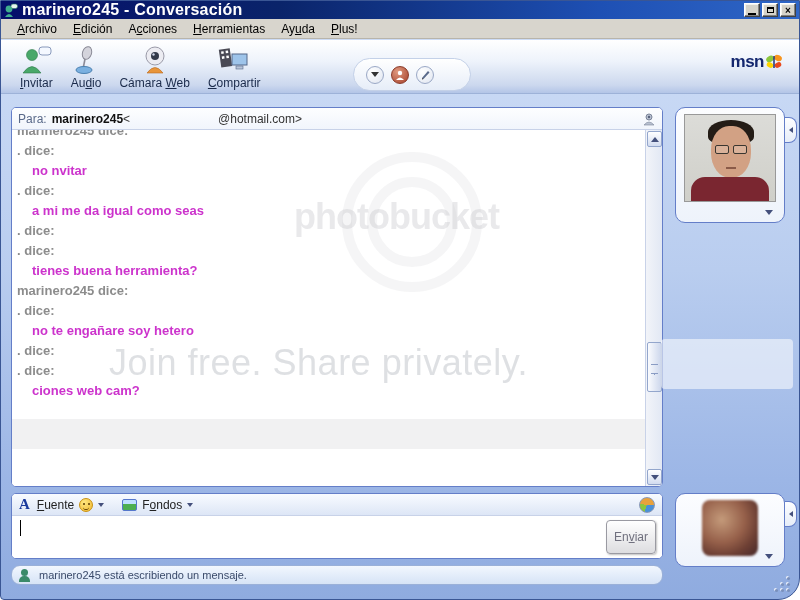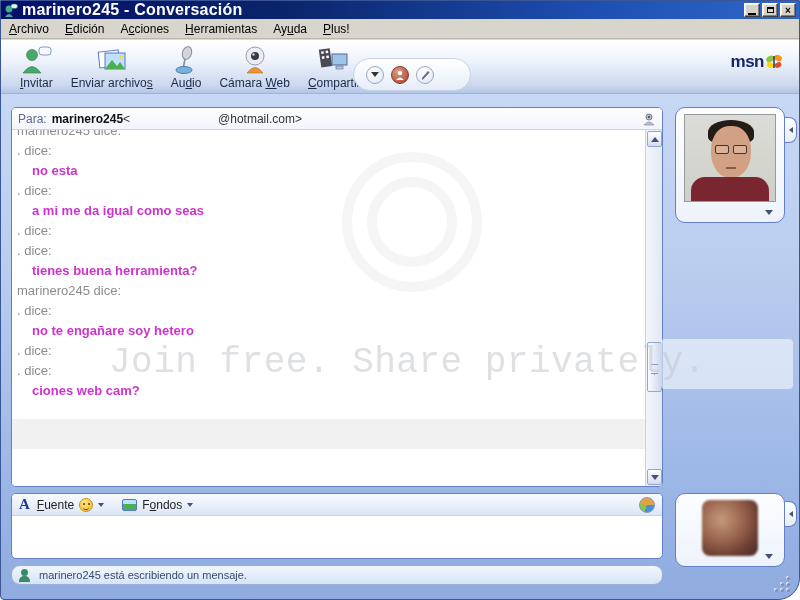--- a/index.html
+++ b/index.html
@@ -15,21 +15,21 @@
   .title-text { font-size:16px; font-weight:bold; margin-left:4px; letter-spacing:.2px; }
   .win-controls { margin-left:auto; display:flex; gap:2px; }
   .win-btn { width:16px; height:14px; background:#d6d3ca; border:1px solid;
     border-color:#ffffff #404040 #404040 #ffffff; box-shadow:inset -1px -1px 0 #808080, inset 1px 1px 0 #f4f2ec;
     display:flex; align-items:center; justify-content:center; font-size:10px; font-weight:bold; color:#000; }
   .glyph-min { width:8px; height:2px; background:#000; margin-top:7px; }
   .glyph-restore { width:7px; height:6px; border:1px solid #000; border-top-width:2px; }
 
   
   .menubar { position:absolute; top:18px; left:0; width:100%; height:20px; background:#d8d5cd;
-    border-bottom:1px solid #b8b4aa; display:flex; align-items:center; padding-left:0; }
+    border-bottom:1px solid #b8b4aa; display:flex; align-items:center; padding-left:8px; }
   .menu-item { font-size:12px; color:#000; padding:2px 8px; }
   .u { text-decoration:underline; }
 
   
   .toolbar { position:absolute; top:39px; left:0; width:100%; height:54px;
     background:linear-gradient(180deg,#ffffff 0%,#eef3fb 40%,#ccd8ee 85%,#b3c5e7 100%);
     border-bottom:1px solid #9db2d8; }
   .tb-row { position:absolute; left:10px; bottom:2px; display:flex; align-items:flex-end; }
   .tb-btn { display:flex; flex-direction:column; align-items:center; padding:1px 9px; font-size:12px; color:#1a2a4a; }
   .tb-btn svg { display:block; margin-bottom:1px; }
@@ -47,32 +47,32 @@
   .chat-panel { position:absolute; left:10px; top:106px; width:652px; height:380px;
     background:#fff; border:1px solid #647ec8; border-radius:5px; overflow:hidden; }
   .para-bar { height:22px; background:linear-gradient(#fdfeff,#f1f5fc); border-bottom:1px solid #c8d2e8;
     display:flex; align-items:center; padding:0 6px; font-size:12px; color:#333; }
   .para-label { color:#5a6a8a; margin-right:5px; }
   .para-name { font-weight:bold; color:#111; }
   .para-gap { display:inline-block; width:88px; }
   .para-cam-icon { margin-left:auto; width:14px; height:14px; }
   .chat-region { position:relative; height:356px; background:#fff; overflow:hidden; padding-left:5px; }
   #message-list { position:relative; margin-top:-9px; z-index:2; }
-  .msg-sender { color:#8c8c8c; font-size:13px; height:20px; line-height:20px; white-space:nowrap; }
+  .msg-sender { color:#8c8c8c; font-size:13px; height:20px; line-height:20px; white-space:nowrap;font-weight:bold; }
   .msg-text { font-weight:bold; font-size:13px; height:20px; line-height:20px; padding-left:15px; white-space:nowrap; }
   .msg-text.self  { color:#343d85; }
   .msg-text.other { color:#cc33cc; }
 
   
   .wm { position:absolute; pointer-events:none; z-index:3; }
   .wm-brand { left:282px; top:66px; font-size:36px; font-weight:bold; color:rgba(200,200,205,0.40); letter-spacing:-1px; }
   .wm-ring { border:10px solid rgba(185,185,190,0.14); border-radius:50%; }
   .wm-stripe { left:0; top:289px; width:100%; height:30px; background:rgba(205,205,208,0.28); }
   .wm-tagline { position:absolute; left:108px; top:341px; width:600px; font-size:36px; color:rgba(195,198,204,0.55);
-    z-index:40; pointer-events:none; white-space:nowrap; letter-spacing:.5px;font-family:Liberation Mono, monospace; }
+    z-index:40; pointer-events:none; white-space:nowrap; letter-spacing:.5px; }
   .wm-band { position:absolute; left:660px; top:338px; width:132px; height:50px;
     background:rgba(255,255,255,0.55); border-radius:4px; z-index:39; pointer-events:none; }
 
   
   .scrollbar { position:absolute; right:0; top:0; width:17px; height:100%; z-index:4;
     background:linear-gradient(90deg,#f2f4f9,#e2e8f4); border-left:1px solid #c8d2e8; }
   .sb-btn { position:absolute; left:1px; width:15px; height:16px; background:linear-gradient(#ffffff,#d2dcf0);
     border:1px solid #93a6cc; border-radius:2px; display:flex; align-items:center; justify-content:center; }
   .sb-up { top:1px; } .sb-down { bottom:1px; }
   .tri-up { width:0;height:0;border-left:4px solid transparent;border-right:4px solid transparent;border-bottom:5px solid #44507c; }
@@ -183,29 +183,20 @@
     <div class="tb-row">
       <div class="tb-btn">
         <svg width="32" height="30" viewBox="0 0 32 30">
           <circle cx="12" cy="10" r="5.5" fill="#49a86a" stroke="#2f7a4a" stroke-width="0.6"></circle>
           <path d="M3 28 q9 -13 18 0 z" fill="#49a86a" stroke="#2f7a4a" stroke-width="0.6"></path>
           <rect x="19" y="2" width="12" height="8" rx="3" fill="#f4f8ff" stroke="#8899bb"></rect>
         </svg>
         <span><span></span><span class="u">I</span><span>nvitar</span></span>
       </div>
       <div class="tb-btn">
-        <svg width="34" height="30" viewBox="0 0 34 30">
-          <rect x="4" y="6" width="20" height="16" fill="#fff" stroke="#5577cc" transform="rotate(-6 14 14)"></rect>
-          <rect x="10" y="8" width="20" height="16" fill="#bfe0ff" stroke="#5577cc"></rect>
-          <path d="M10 24 l7 -9 5 6 3 -4 5 7 z" fill="#4caf50"></path>
-          <circle cx="26" cy="12" r="2" fill="#ffd24a"></circle>
-        </svg>
-        <span><span>Enviar archivo</span><span class="u">s</span><span></span></span>
-      </div>
-      <div class="tb-btn">
         <svg width="30" height="30" viewBox="0 0 30 30">
           <ellipse cx="16" cy="8" rx="4.5" ry="6.5" fill="#d4d4dc" stroke="#8a8a96" transform="rotate(18 16 8)"></ellipse>
           <path d="M14 14 L12 24" stroke="#8a8a96" stroke-width="1.6" fill="none"></path>
           <ellipse cx="13" cy="25" rx="8" ry="3.5" fill="#7ab0e0" stroke="#4a80b0"></ellipse>
         </svg>
         <span><span>Au</span><span class="u">d</span><span>io</span></span>
       </div>
       <div class="tb-btn">
         <svg width="30" height="30" viewBox="0 0 30 30">
           <circle cx="15" cy="11" r="9" fill="#ececf2" stroke="#9a9aa8"></circle>
@@ -268,25 +259,26 @@
       <span>@hotmail.com&gt;</span>
       <svg class="para-cam-icon" viewBox="0 0 14 14">
         <circle cx="7" cy="5" r="3" fill="#b8c0d0" stroke="#7a8498"></circle>
         <path d="M2 13 q5 -6 10 0 z" fill="#b8c0d0" stroke="#7a8498" stroke-width="0.6"></path>
         <circle cx="7" cy="5" r="1.2" fill="#55607a"></circle>
       </svg>
     </div>
     <div class="chat-region">
       <div class="wm wm-ring" style="left:330px; top:22px; width:140px; height:140px;"></div>
       <div class="wm wm-ring" style="left:355px; top:47px; width:90px; height:90px;"></div>
+      <div class="wm wm-brand">photobucket</div>
       <div class="wm wm-stripe"></div>
       <div id="message-list">
           <div class="msg-sender">marinero245 dice:</div>
           <div class="msg-sender">. dice:</div>
-          <div class="msg-text other">no esta</div>
+          <div class="msg-text other">no nvitar</div>
           <div class="msg-sender">. dice:</div>
           <div class="msg-text other">a mi me da igual como seas</div>
           <div class="msg-sender">. dice:</div>
           <div class="msg-sender">. dice:</div>
           <div class="msg-text other">tienes buena herramienta?</div>
           <div class="msg-sender">marinero245 dice:</div>
           <div class="msg-sender">. dice:</div>
           <div class="msg-text other">no te engañare soy hetero</div>
           <div class="msg-sender">. dice:</div>
           <div class="msg-sender">. dice:</div>
@@ -309,20 +301,28 @@
       <span class="font-a">A</span>
       <span><span></span><span class="u">F</span><span>uente</span></span>
       <span class="smiley"></span>
       <span class="dd-arrow"></span>
       <span style="width:8px"></span>
       <span class="fondos-pic"></span>
       <span><span>F</span><span class="u">o</span><span>ndos</span></span>
       <span class="dd-arrow"></span>
       <span class="globe"></span>
     </div>
+    <div class="input-area">
+      <span class="caret"></span>
+      <span class="send-btn">
+          <span>En</span>
+          <span class="u">v</span>
+          <span>iar</span>
+        </span>
+    </div>
   </div>
 
   <div class="status-bar">
     <span class="status-icon"></span>
     <span>marinero245 está escribiendo un mensaje.</span>
   </div>
 
   <div class="frame frame-top">
     <div class="photo-lg">
       <div class="hair"></div>

